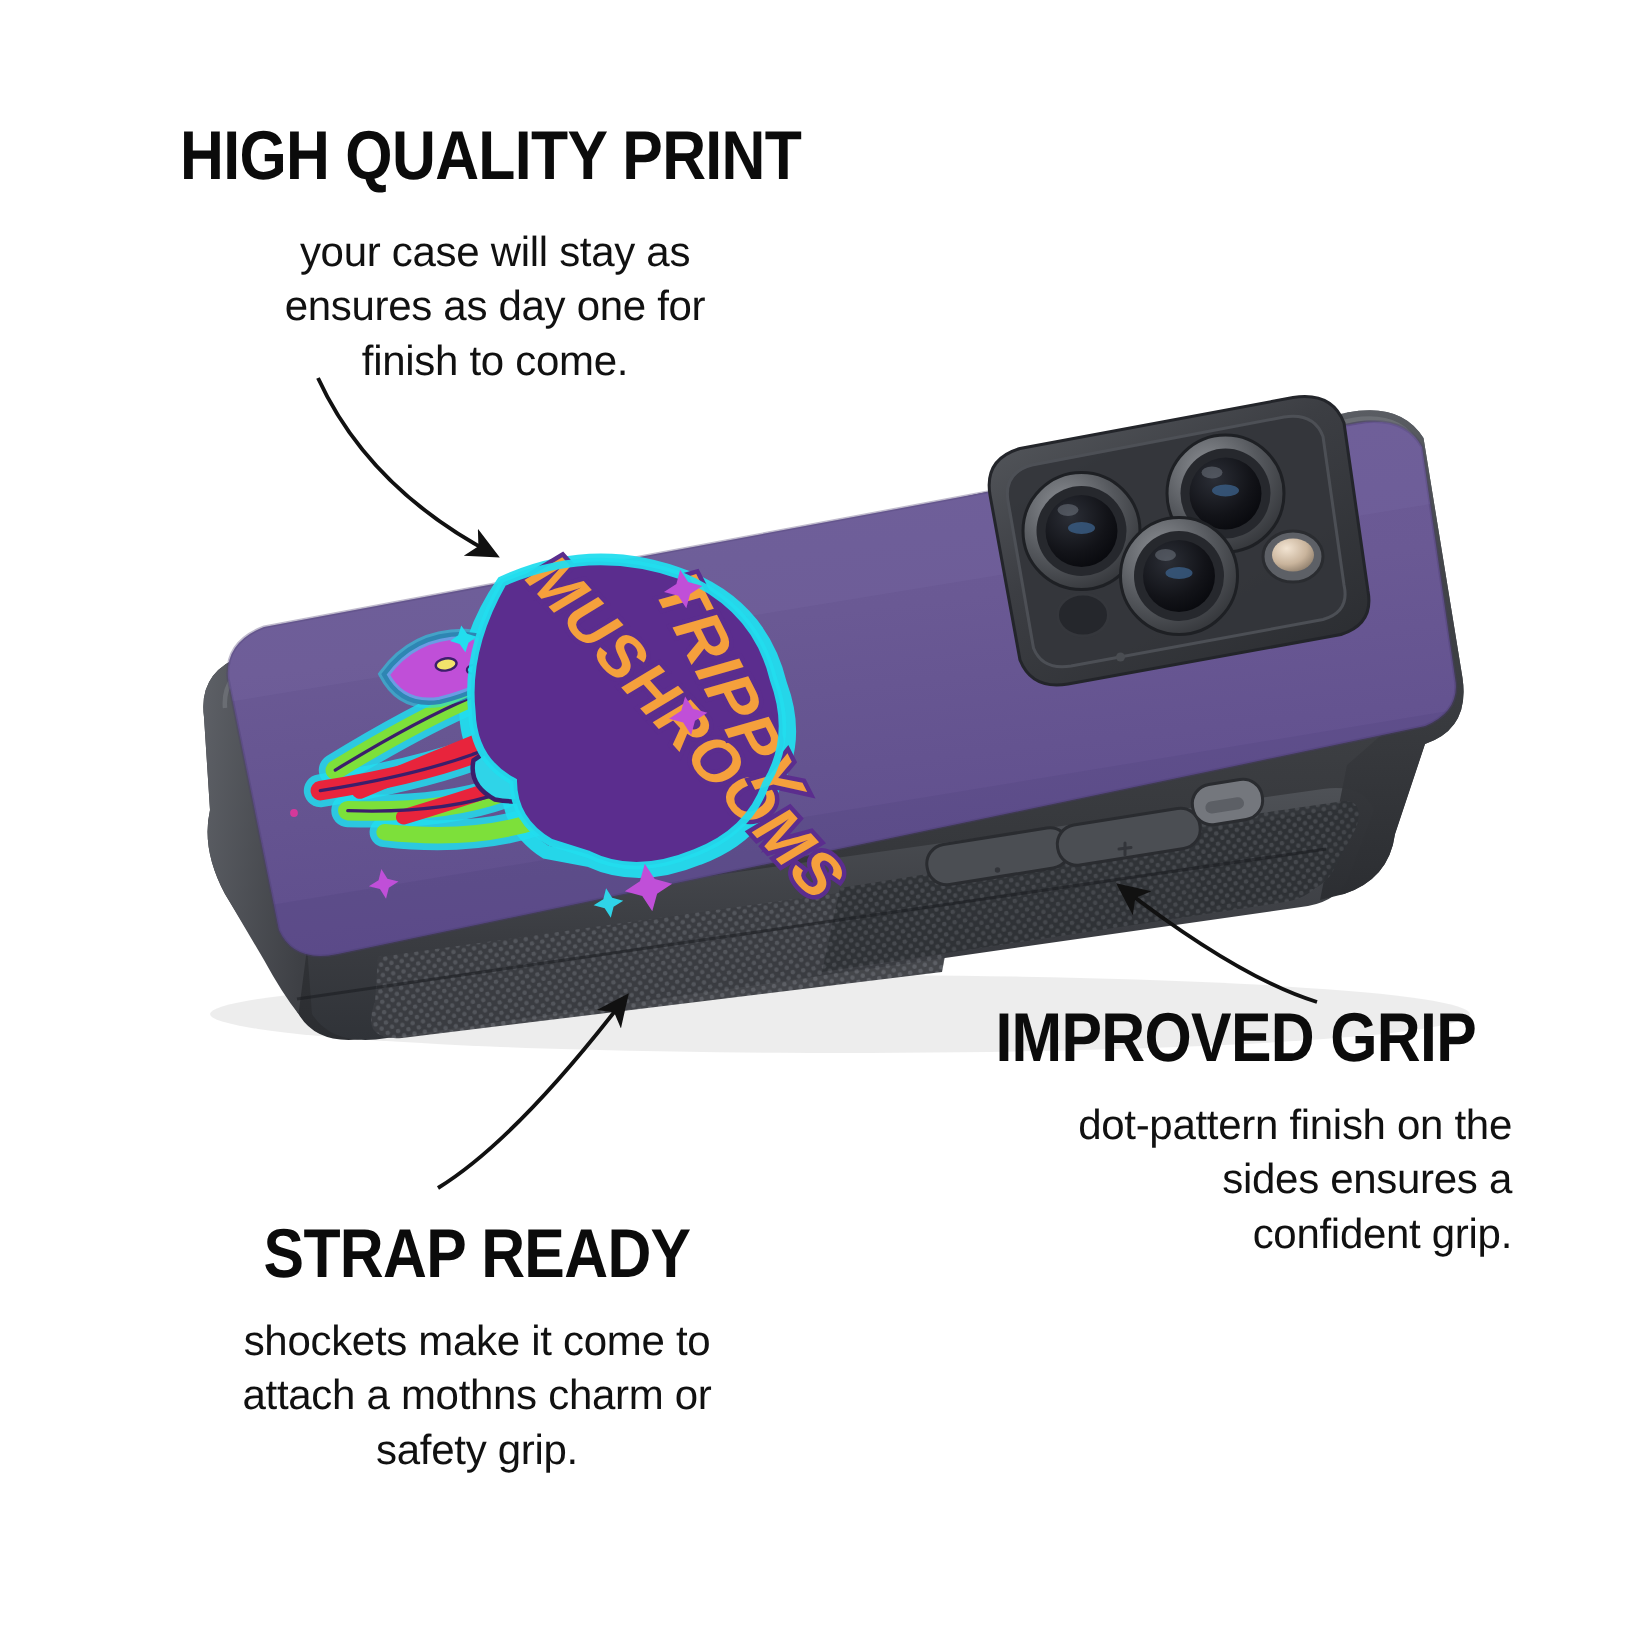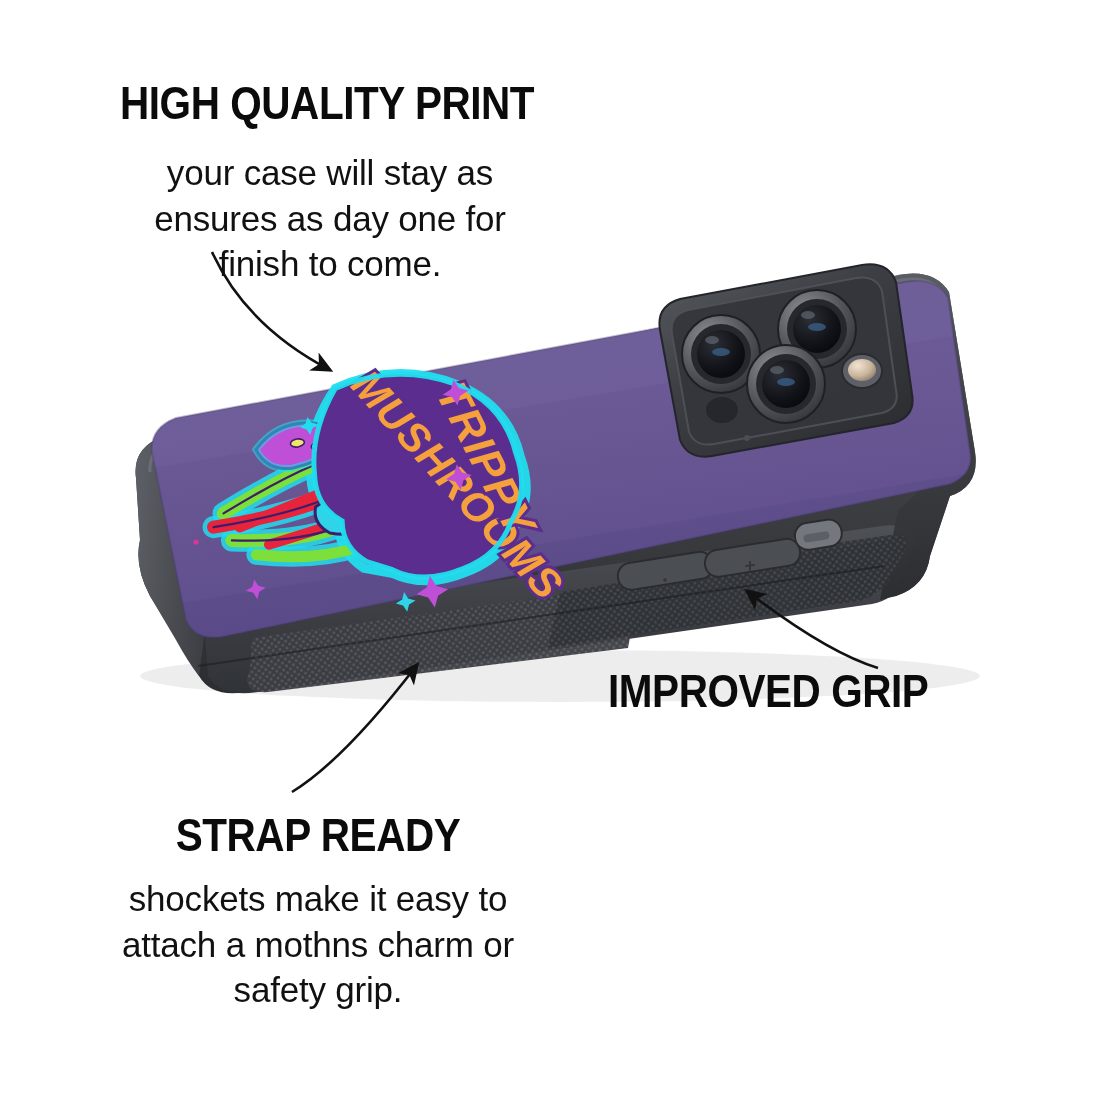--- a/index.html
+++ b/index.html
@@ -20,36 +20,36 @@
     font-size:46px;
     letter-spacing:-0.5px;
     color:#0b0b0b;
     line-height:1.0;
     transform:scaleX(0.88);
     white-space:nowrap;
   }
   .f-body{
     font-family:"Liberation Sans", sans-serif;
     font-weight:300;
-    font-size:35px;
+    font-size:28px;
     line-height:1.30;
     color:#111111;
     letter-spacing:-0.2px;
   }
   .f-body div{white-space:nowrap;}
 
   #feat-print{left:120px;top:80px;}
   #feat-print .f-head{transform-origin:left top;}
   #feat-print .f-body{margin-top:24px;text-align:center;width:420px;}
 
   #feat-strap{left:108px;top:812px;text-align:center;width:420px;}
   #feat-strap .f-head{transform-origin:center top;}
   #feat-strap .f-body{margin-top:18px;}
 
-  #feat-grip{left:584px;top:668px;text-align:left;width:400px;}
+  #feat-grip{left:608px;top:668px;text-align:right;width:400px;}
   #feat-grip .f-head{transform-origin:center top;}
   #feat-grip .f-body{margin-top:18px;}
 
   
   .arrow-layer{position:absolute;inset:0;pointer-events:none;}
 
   
   #case-wrap{
     position:absolute;
     left:0;top:0;width:1100px;height:1100px;
@@ -339,23 +339,28 @@
     <div class="f-body">
       <div>your case will stay as</div>
       <div>ensures as day one for</div>
       <div>finish to come.</div>
     </div>
   </div>
 
   <div class="feature" id="feat-strap">
     <div class="f-head">STRAP READY</div>
     <div class="f-body">
-      <div>shockets make it easy to</div>
+      <div>shockets make it come to</div>
       <div>attach a mothns charm or</div>
       <div>safety grip.</div>
     </div>
   </div>
 
   <div class="feature" id="feat-grip">
     <div class="f-head">IMPROVED GRIP</div>
+    <div class="f-body">
+      <div>dot-pattern finish on the</div>
+      <div>sides ensures a</div>
+      <div>confident grip.</div>
+    </div>
   </div>
 
 </div>
 
 </body></html>

